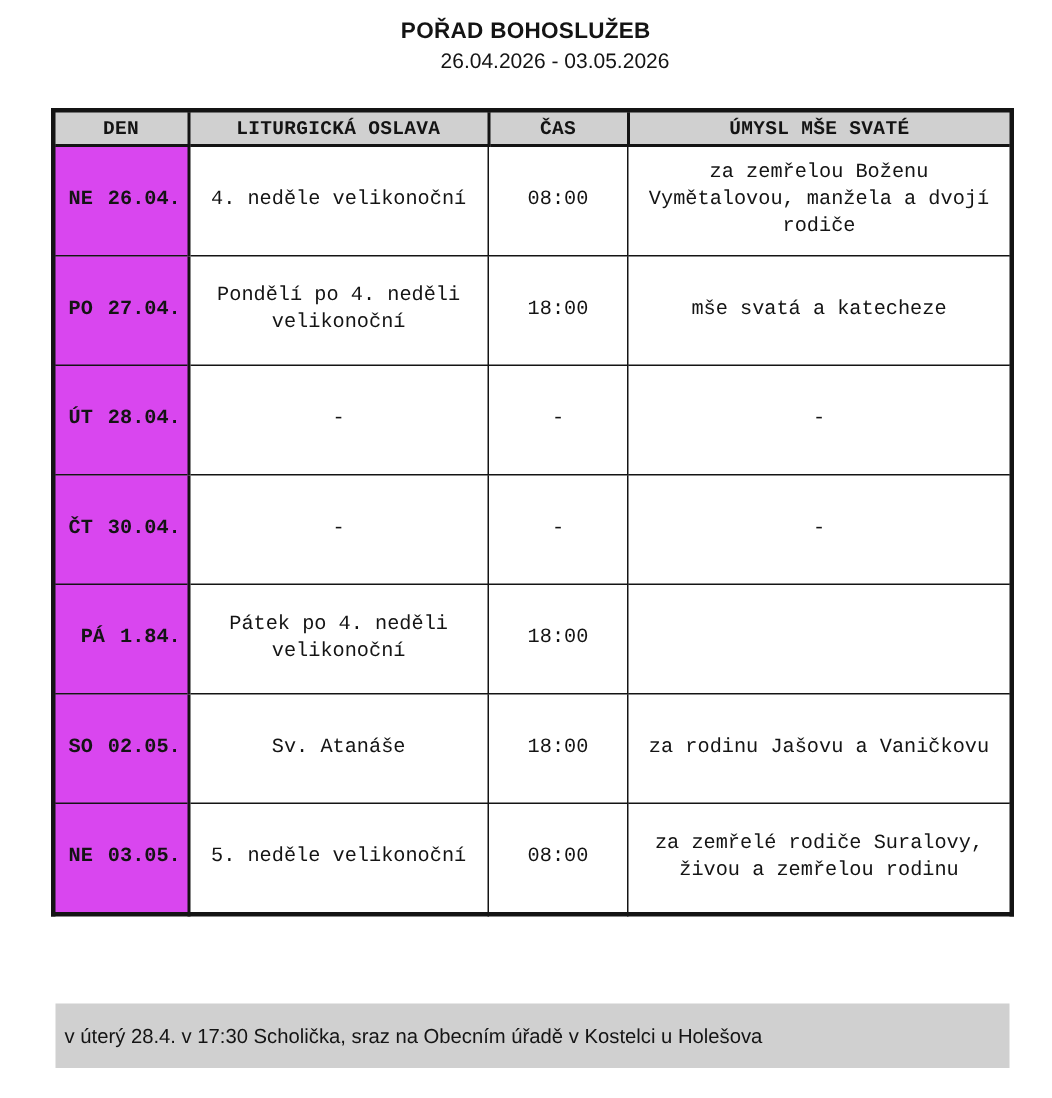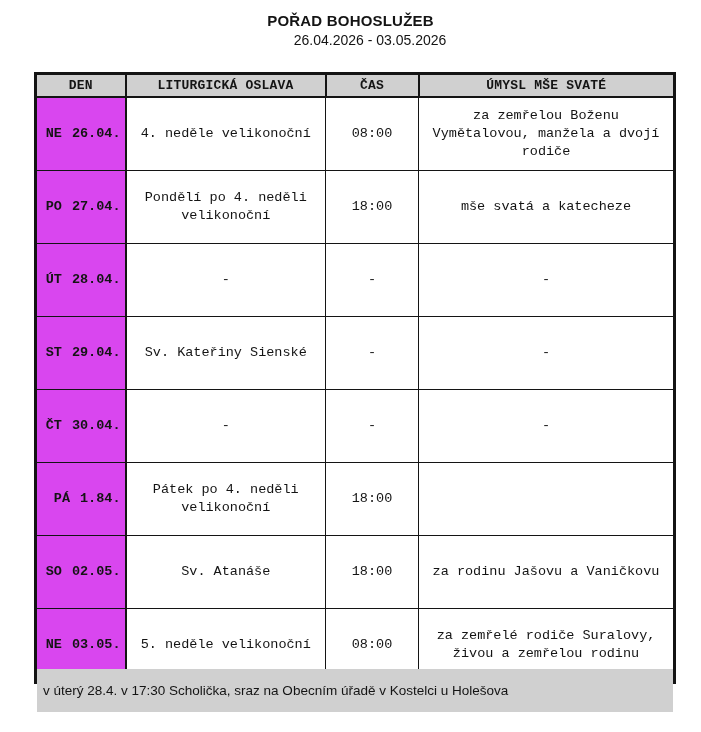--- a/index.html
+++ b/index.html
@@ -129,26 +129,20 @@
         <td>18:00</td>
         <td>mše svatá a katecheze</td>
       </tr>
       <tr>
         <td class="den"><span>ÚT</span><span class="day-date">28.04.</span></td>
         <td>-</td>
         <td>-</td>
         <td>-</td>
       </tr>
       <tr>
-        <td class="den"><span>ST</span><span class="day-date">29.04.</span></td>
-        <td>Sv. Kateřiny Sienské</td>
-        <td>-</td>
-        <td>-</td>
-      </tr>
-      <tr>
         <td class="den"><span>ČT</span><span class="day-date">30.04.</span></td>
         <td>-</td>
         <td>-</td>
         <td>-</td>
       </tr>
       <tr>
         <td class="den"><span>PÁ</span><span class="day-date">1.84.</span></td>
         <td>Pátek po 4. neděli velikonoční</td>
         <td>18:00</td>
         <td></td>

